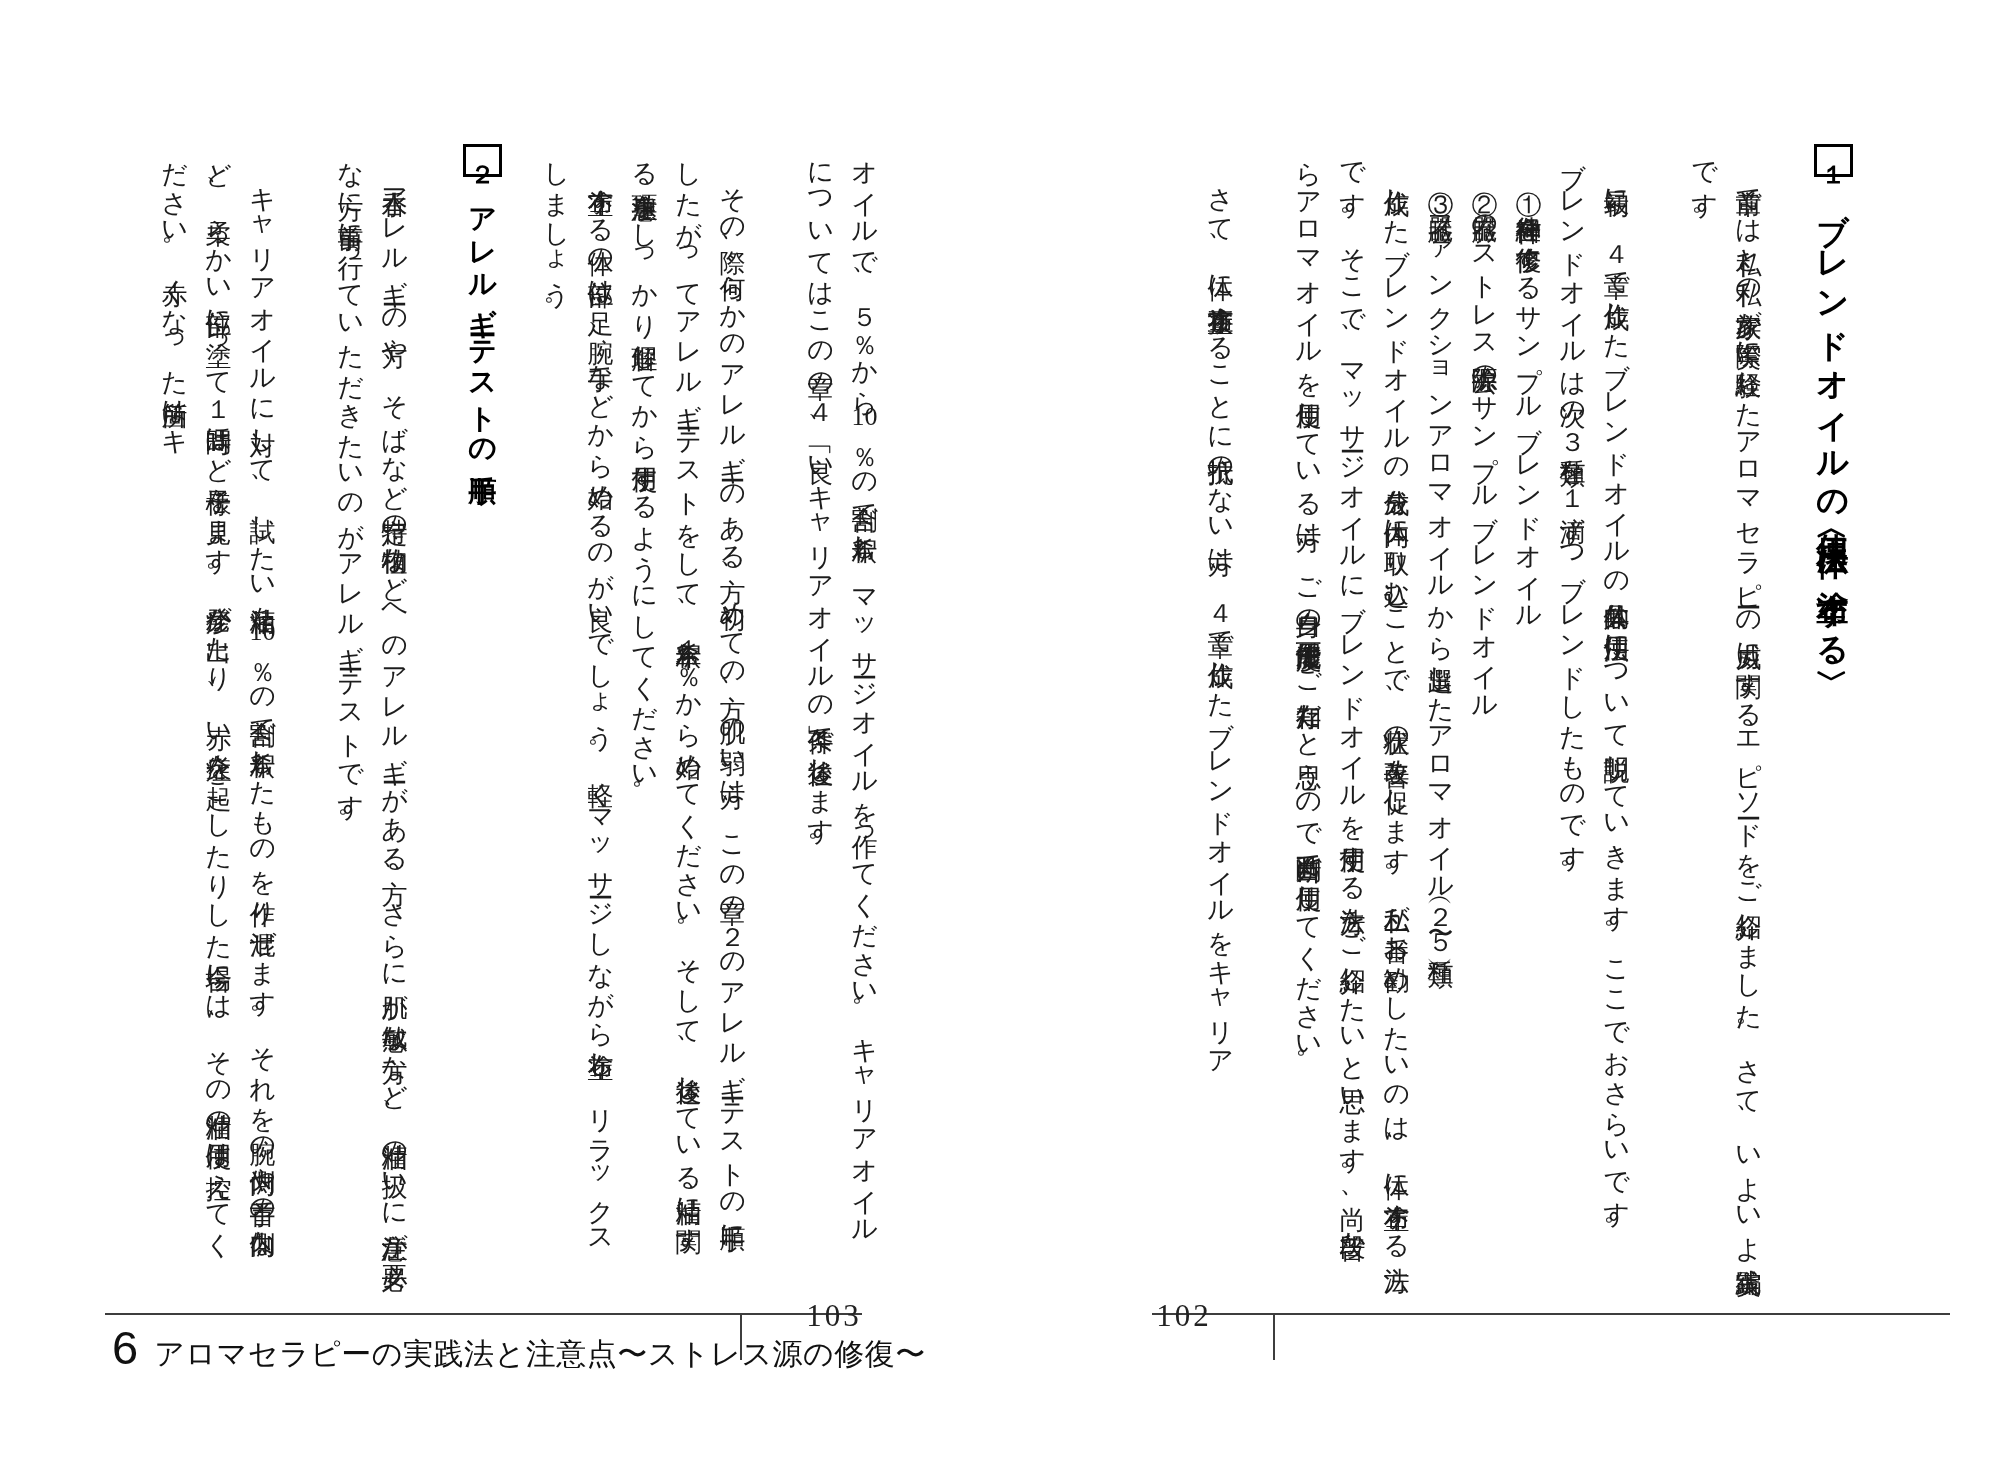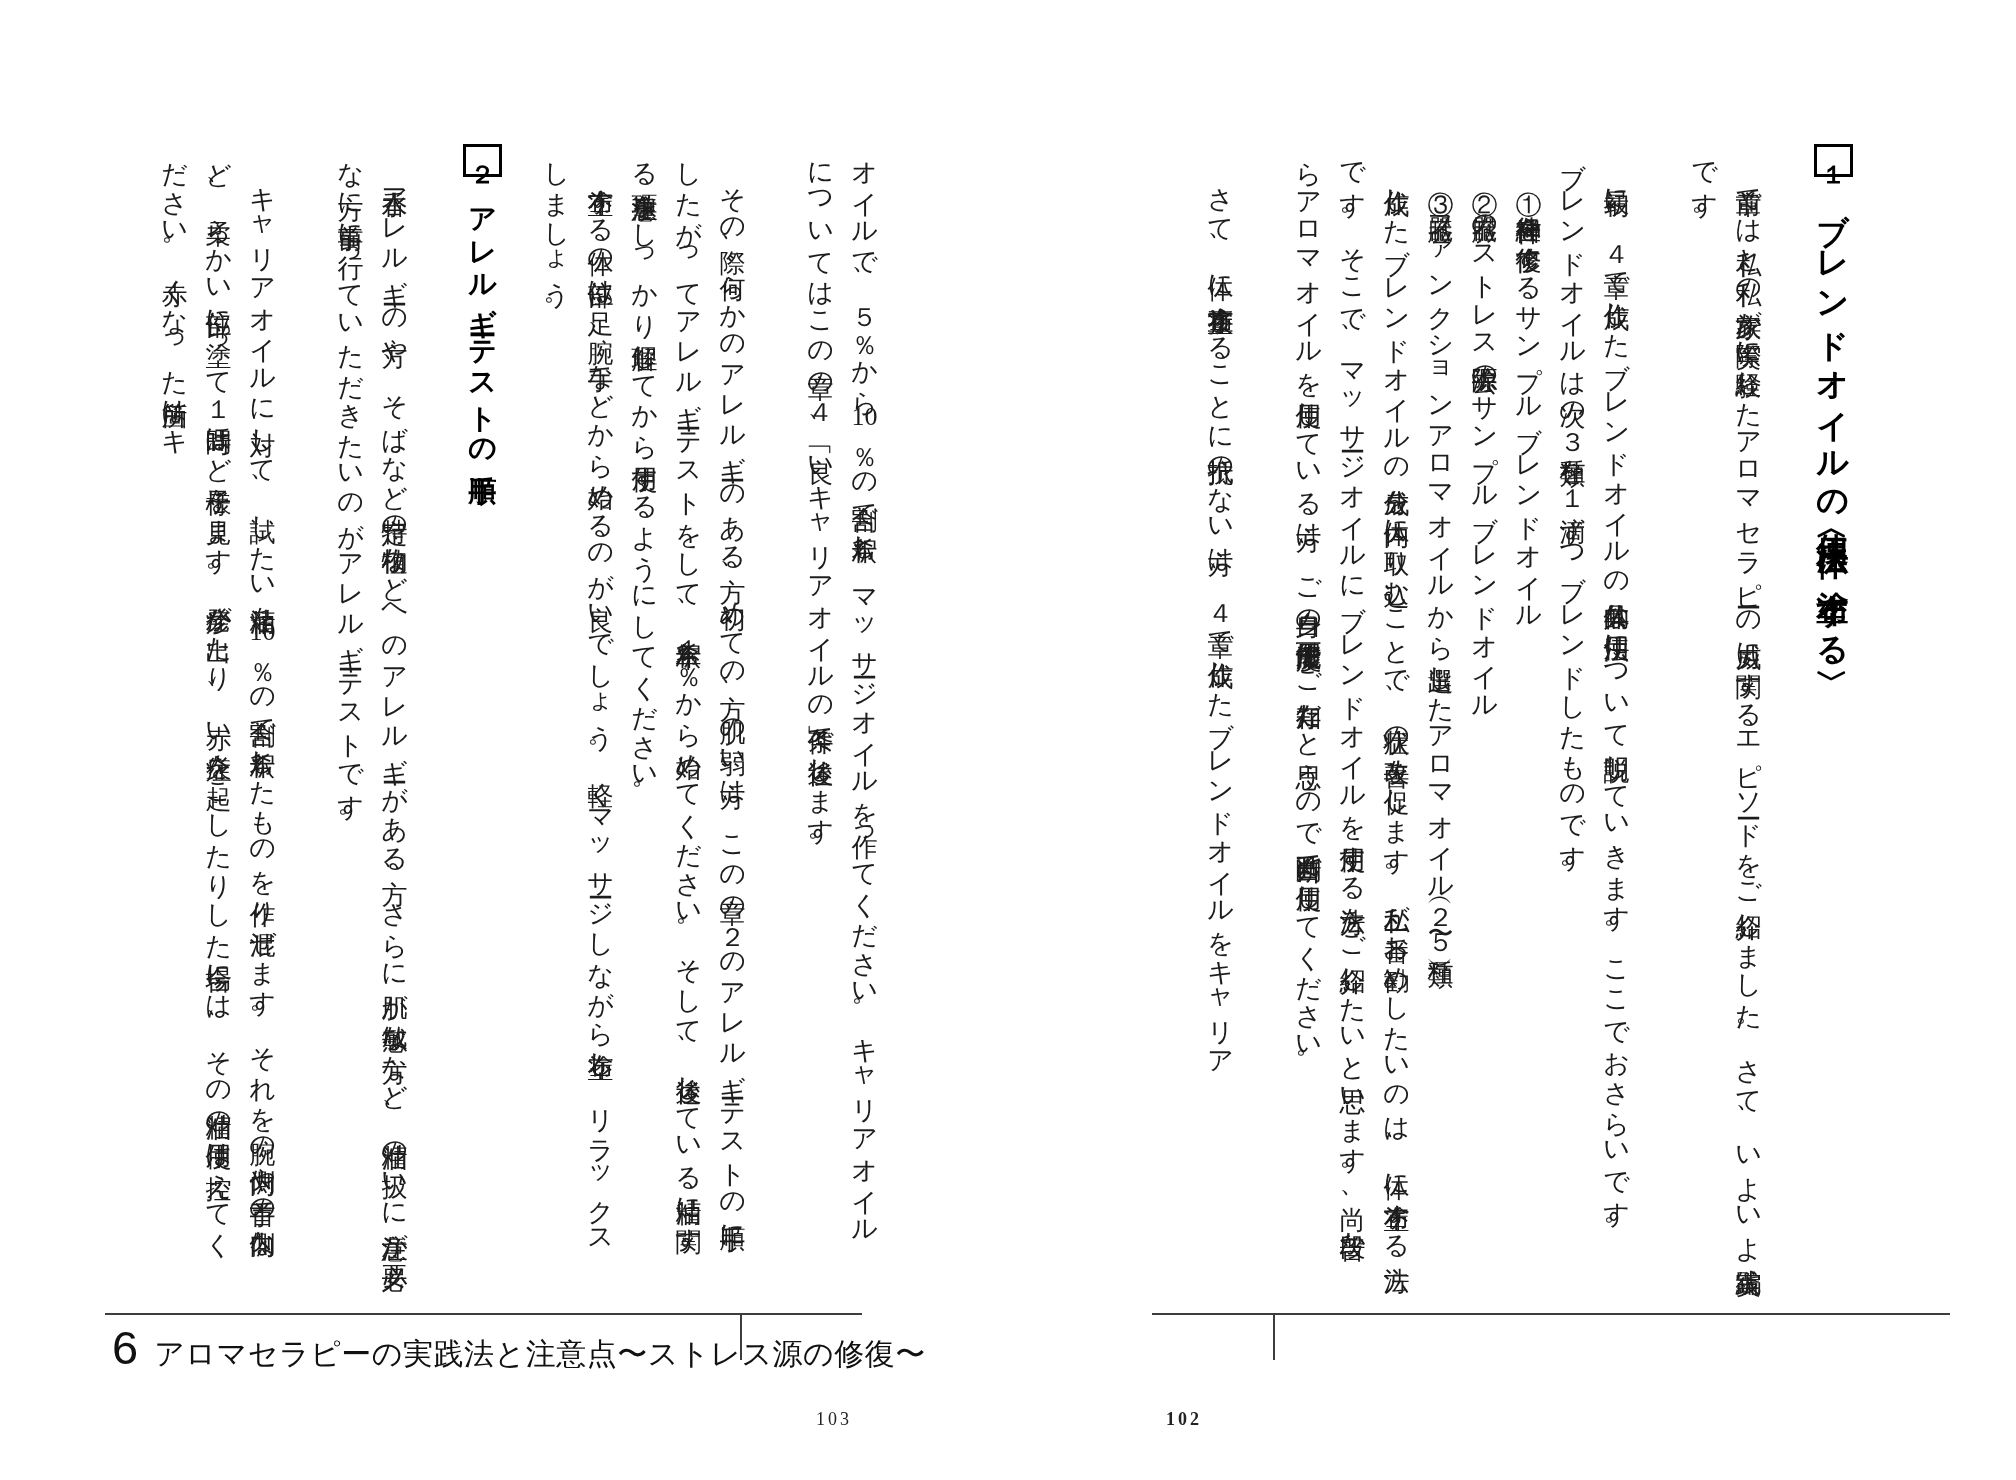--- a/index.html
+++ b/index.html
@@ -64,27 +64,27 @@
     position:absolute; top:1313px; height:2px; background:#3d3d3d;
   }
   .rule-left  { left:105px;  width:757px; }
   .rule-right { left:1152px; width:798px; }
   .tick {
     position:absolute; top:1313px; width:2px; height:47px; background:#3d3d3d;
   }
   .tick-left  { left:740px; }
   .tick-right { left:1273px; }
   .folio {
-    position:absolute; top:1409px;
+    position:absolute; top:1298px;
     width:56px; text-align:center;
     font-family:"Liberation Serif","DejaVu Serif",serif;
-    font-size:18px; letter-spacing:3px; color:#222;
+    font-size:31px; letter-spacing:3px; color:#222;
   }
   .folio-left  { left:806px; }
-  .folio-right { left:1156px;font-weight:bold; }
+  .folio-right { left:1156px; }
   .chapter-footer {
     position:absolute; left:112px; top:1324px;
     display:flex; align-items:baseline; gap:16px;
     font-family:"Liberation Sans","DejaVu Sans",sans-serif;
     color:#111; white-space:nowrap;
   }
   .chapter-num   { font-size:47px; line-height:1; font-weight:400; }
   .chapter-title { font-size:30px; letter-spacing:0.5px; }
 </style>
 </head>

